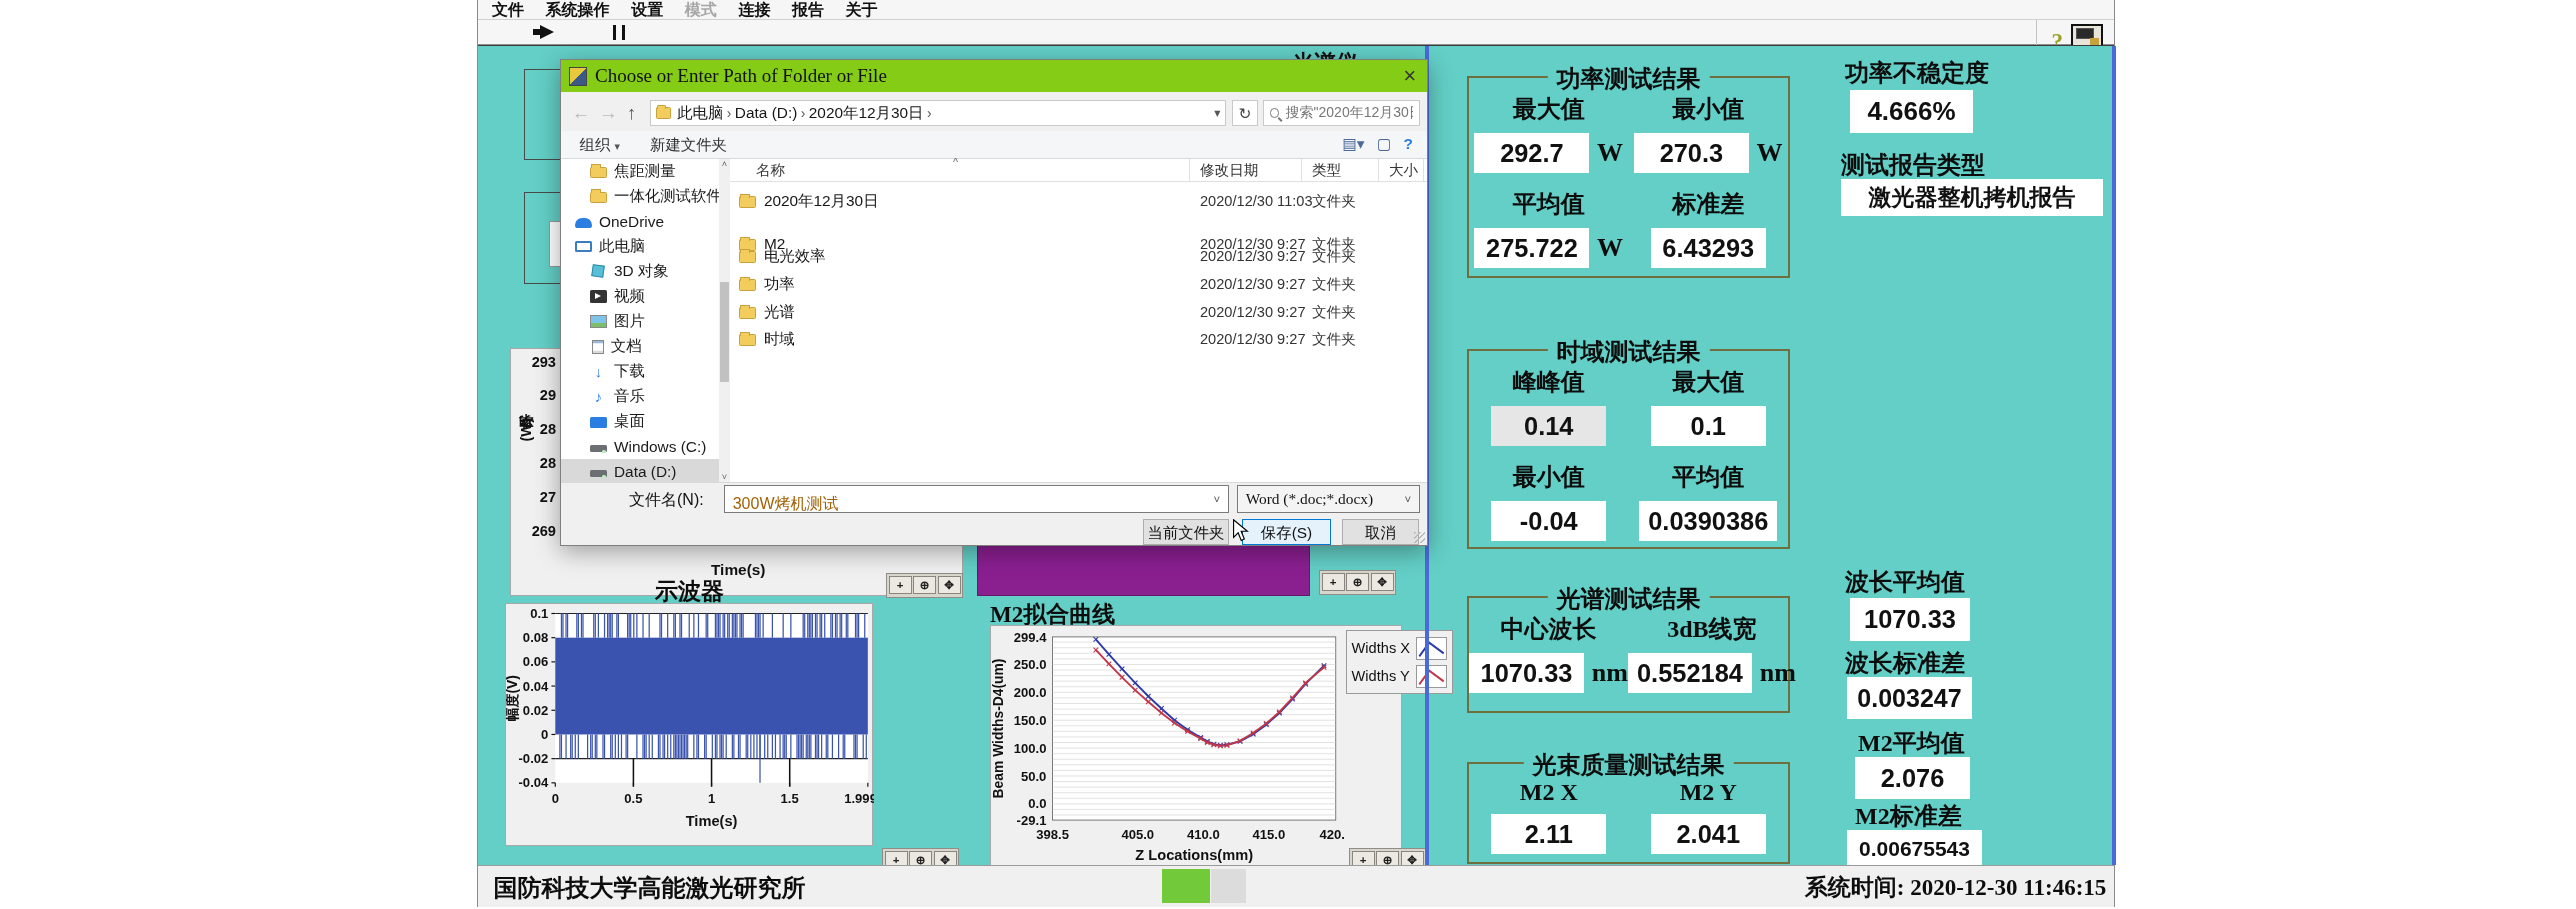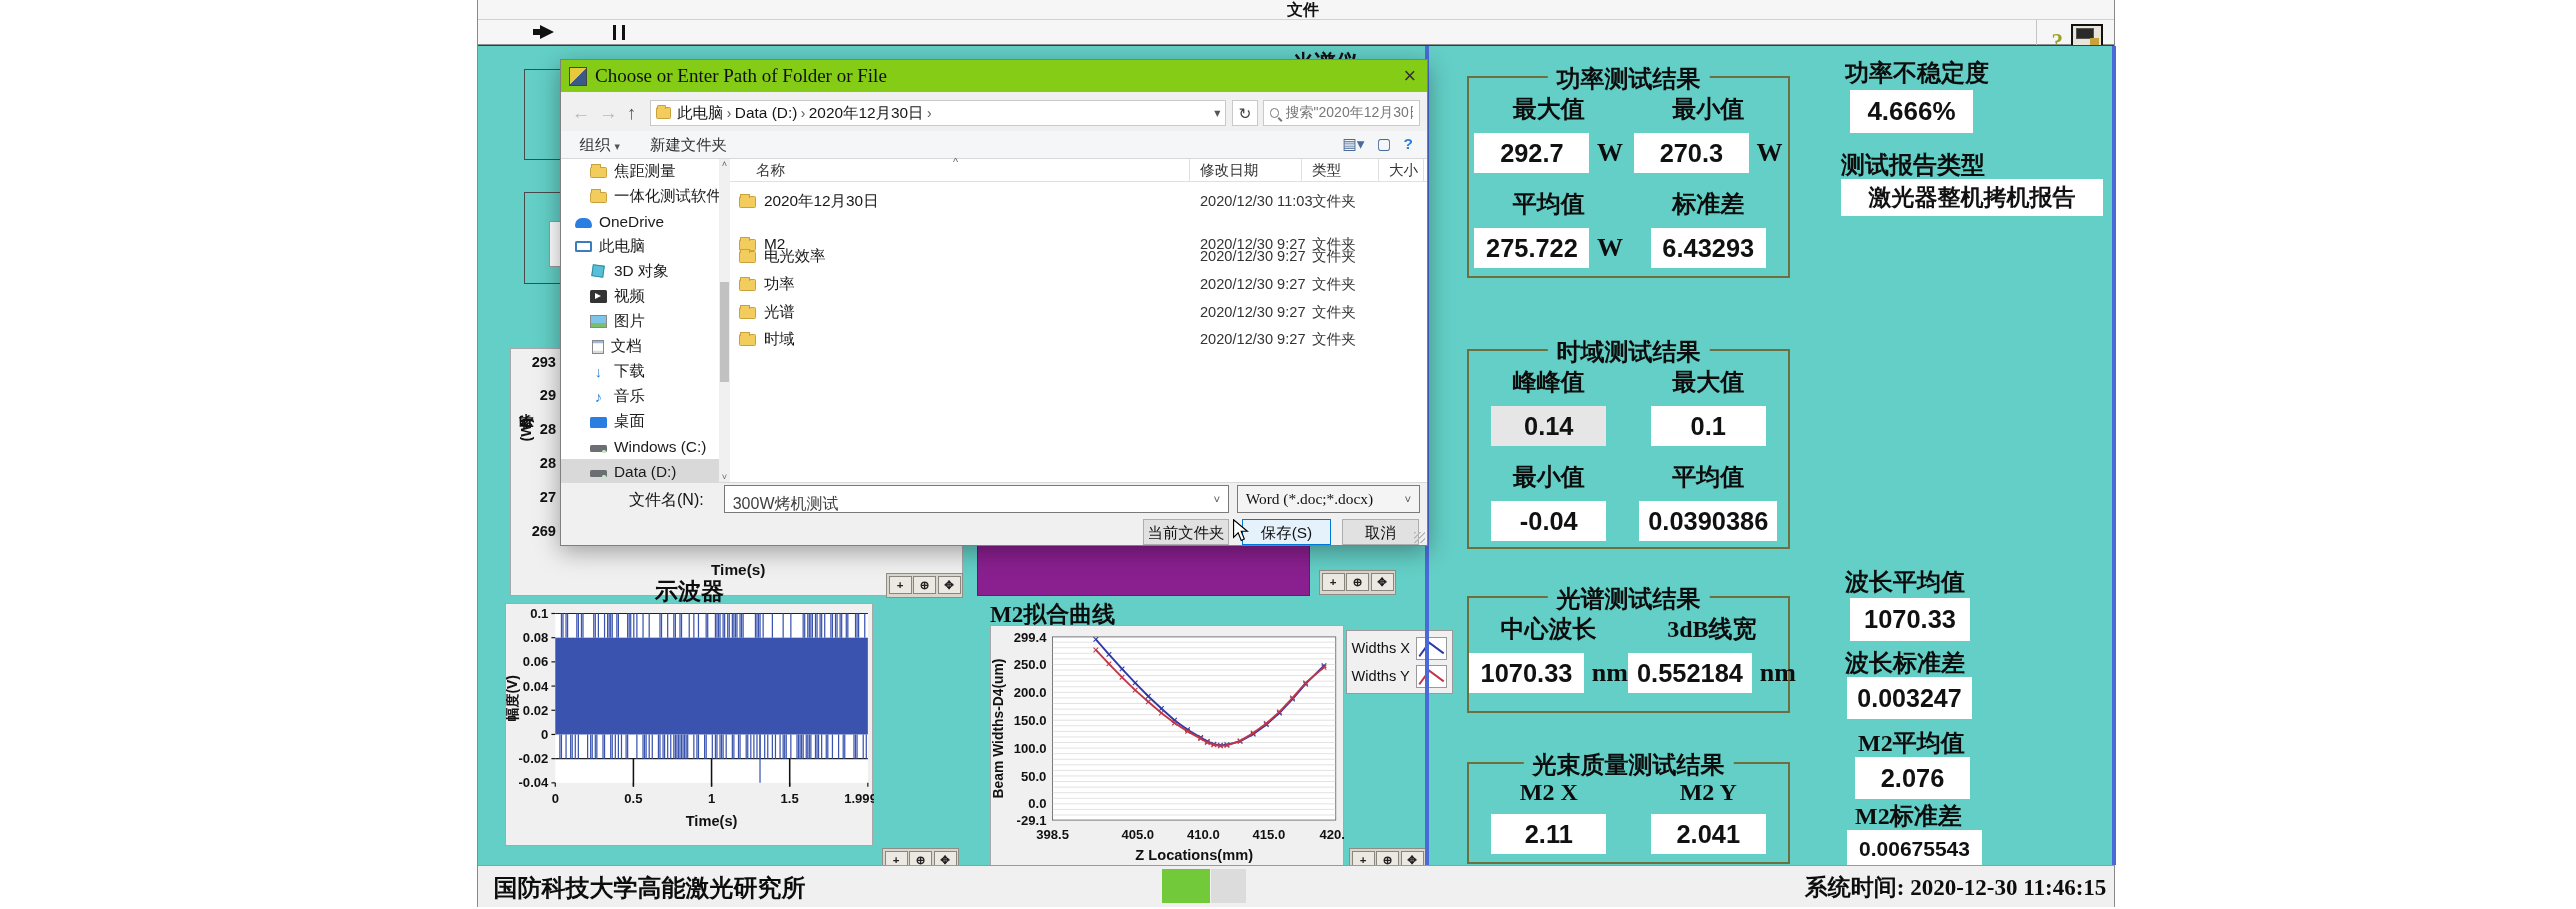--- a/index.html
+++ b/index.html
@@ -4,21 +4,21 @@
 <style>
   * { margin:0; padding:0; box-sizing:border-box; }
   html,body { background:#ffffff; }
   body { font-family:"Liberation Sans", sans-serif; }
   #stage { position:relative; width:2576px; height:910px; background:#fff; overflow:hidden; }
 
   
   #app { position:absolute; left:477px; top:0; width:1638px; height:907px; background:#fff;
          border-left:0.8px solid #8a8a8a; border-right:0.8px solid #8a8a8a; }
   #menubar { position:absolute; left:0; top:0; width:100%; height:20px; background:#f6f6f6;
-             border-bottom:0.8px solid #d0d0d0; display:flex; align-items:center; padding-left:14px; gap:21.6px;flex-direction:column; }
+             border-bottom:0.8px solid #d0d0d0; display:flex; align-items:center; padding-left:14px; gap:21.6px; }
   .menu-item { font-size:16px; font-weight:bold; color:#111; line-height:20px; cursor:default; }
   .menu-item.disabled { color:#a6a6a6; }
   #toolbar { position:absolute; left:0; top:20px; width:100%; height:25px; background:#f6f6f6;
              border-bottom:1.5px solid #8f8f8f; }
   #run-arrow { position:absolute; left:62px; top:4.6px; width:0; height:0;
                border-left:14px solid #111; border-top:7.7px solid transparent; border-bottom:7.7px solid transparent; }
   #run-tail { position:absolute; left:55px; top:9.2px; width:7px; height:6.2px; background:#111; }
   #pause-icon { position:absolute; left:135px; top:4.6px; width:12.3px; height:15.4px;
                 border-left:3.8px solid #111; border-right:3.8px solid #111; }
   #tb-divider { position:absolute; right:77px; top:0; width:0.8px; height:45px; background:#c4c4c4; }
@@ -156,21 +156,21 @@
   .frow { position:absolute; left:0; width:100%; height:28px; display:flex; align-items:center; }
   .frow .ic { margin-left:9.2px; }
   .fname { font-size:15.4px; color:#161616; margin-left:7.7px; }
   .fdate,.ftype { position:absolute; font-size:14.6px; color:#333; }
   .fdate { left:470px; } .ftype { left:582px; }
 
   #dlg-bottom-sep { position:absolute; left:0; top:422px; width:100%; height:0.8px; background:#d9d9d9; }
   #fname-label { position:absolute; left:68px; top:430px; font-size:16px; color:#111; }
   #fname-combo { position:absolute; left:163px; top:425px; width:505px; height:28px; background:#fff;
                  border:0.8px solid #7a7a7a; display:flex; align-items:center; padding:0 7.7px; }
-  #fname-value { font-size:16px; color:#404040;margin-top:10px; }
+  #fname-value { font-size:16px; color:#a16207;margin-top:10px; }
   #ftype-combo { position:absolute; left:676px; top:425px; width:183px; height:28px; background:#f4f4f4;
                  border:0.8px solid #7a7a7a; display:flex; align-items:center; padding:0 7.7px; }
   #ftype-value { font-size:15.4px; color:#111; font-family:"Liberation Serif", serif; }
   .combo-caret { margin-left:auto; color:#555; font-size:11.5px; }
   .dlg-btn { position:absolute; top:459px; height:26px; background:#e1e1e1; border:0.8px solid #adadad;
              font-size:15.4px; color:#111; text-align:center; line-height:25px; }
   #btn-current { left:582px; width:86px; }
   #btn-save { left:681px; width:89px; background:#e5f1fb; border:1.5px solid #0078d7; }
   #btn-cancel { left:781px; width:77px; }
   #grip { position:absolute; right:2.3px; bottom:2.3px; width:10.8px; height:10.8px;
@@ -475,21 +475,21 @@
             <text x="267" y="288" font-size="19" font-weight="bold" fill="#111" text-anchor="middle">Time(s)</text>
           </svg>
       </div>
       <div class="palette" style="left:404px; top:802px;">
           <div class="pal-btn">+</div>
           <div class="pal-btn">⊕</div>
           <div class="pal-btn">✥</div>
         </div>
 
       <div class="section-title" style="left:512px; top:553px;">M2拟合曲线</div>
-      <div class="chart-frame" style="left:512px; top:579px; width:354px; height:245px;">
+      <div class="chart-frame" style="left:512px; top:579px; width:412px; height:245px;">
         <svg id="m2-svg" width="354" height="245" viewBox="0 0 460 318">
             <rect x="80" y="14" width="368" height="238" fill="#ffffff" stroke="#555"></rect>
             <line x1="80" y1="245.40700152207" x2="448" y2="245.40700152207" stroke="#c9c9c9" stroke-width="0.7"></line>
             <line x1="80" y1="238.16194824961948" x2="448" y2="238.16194824961948" stroke="#c9c9c9" stroke-width="0.7"></line>
             <line x1="80" y1="230.91689497716894" x2="448" y2="230.91689497716894" stroke="#c9c9c9" stroke-width="0.7"></line>
             <line x1="80" y1="223.67184170471842" x2="448" y2="223.67184170471842" stroke="#c9c9c9" stroke-width="0.7"></line>
             <line x1="80" y1="216.42678843226787" x2="448" y2="216.42678843226787" stroke="#c9c9c9" stroke-width="0.7"></line>
             <line x1="80" y1="209.18173515981735" x2="448" y2="209.18173515981735" stroke="#c9c9c9" stroke-width="0.7"></line>
             <line x1="80" y1="201.93668188736683" x2="448" y2="201.93668188736683" stroke="#c9c9c9" stroke-width="0.7"></line>
             <line x1="80" y1="194.69162861491628" x2="448" y2="194.69162861491628" stroke="#c9c9c9" stroke-width="0.7"></line>

